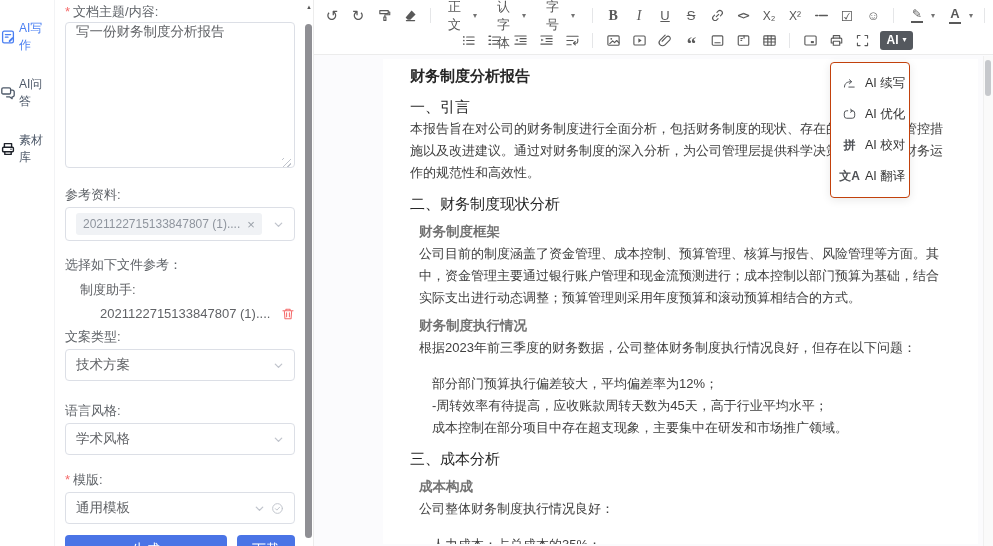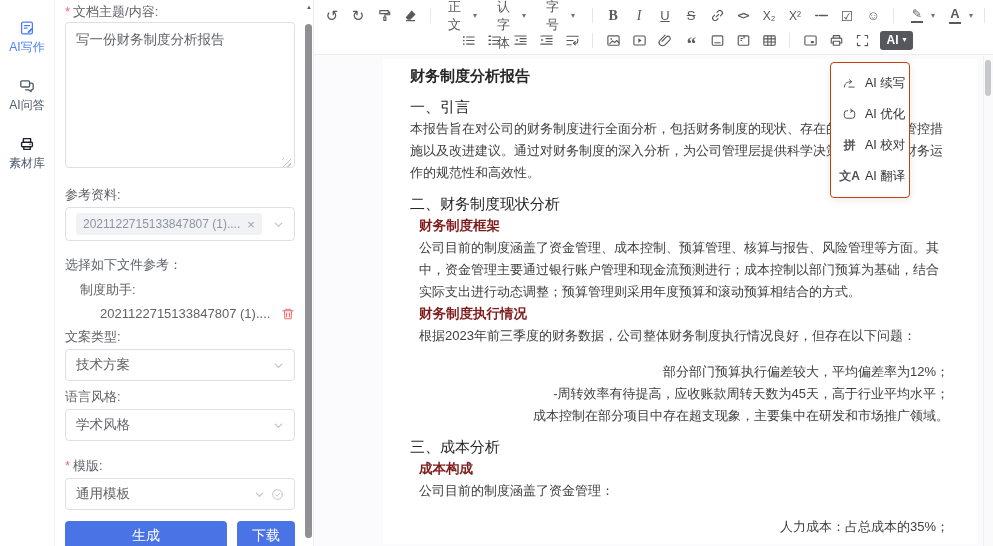--- a/index.html
+++ b/index.html
@@ -1,30 +1,30 @@
 <!DOCTYPE html>
 <html><head>
 <meta charset="utf-8">
 <style>
   html,body{margin:0;padding:0;background:#e9ebee;}
   .app{width:993px;height:546px;background:#fff;position:relative;display:flex;overflow:hidden;
        font-family:"Liberation Sans","DejaVu Sans",sans-serif;}
   
   .nav{width:55px;box-sizing:border-box;border-right:1px solid #f2f3f5;padding-top:20px;
        display:flex;flex-direction:column;align-items:center;gap:22px;flex:none;}
-  .nav-item{display:flex;flex-direction:column;align-items:center;gap:3px;font-size:12px;color:#4e5969;cursor:pointer;}
+  .nav-item{display:flex;flex-direction:row;align-items:center;gap:3px;font-size:12px;color:#4e5969;cursor:pointer;}
   .nav-item.active{color:#4a7ff2;}
   .nav-item svg{display:block;}
   
   .form{width:250px;box-sizing:border-box;padding:4px 10px 0 10px;flex:none;position:relative;}
   .fld-label{font-size:13px;color:#5f6368;line-height:16px;display:flex;align-items:center;}
   .req{color:#f56c6c;margin-right:3px;}
   .ta-wrap{position:relative;margin-top:2px;}
   textarea.topic{width:100%;box-sizing:border-box;height:146px;border:1px solid #dcdfe6;border-radius:4px;
-       padding:8px 10px;font-size:13.5px;color:#606266;resize:none;outline:none;
+       padding:0 10px;font-size:13.5px;color:#606266;resize:none;outline:none;
        font-family:"Liberation Sans","DejaVu Sans",sans-serif;}
   .ta-grip{position:absolute;right:4px;bottom:5px;width:9px;height:9px;
        background:repeating-linear-gradient(-45deg,transparent 0 2px,#c0c4cc 2px 3px,transparent 3px 5px,#c0c4cc 5px 6px,transparent 6px 9px);}
   .fld-select{height:30px;border:1px solid #dcdfe6;border-radius:4px;display:flex;align-items:center;
        justify-content:space-between;padding:0 10px;font-size:13.5px;color:#606266;margin-top:4px;cursor:pointer;background:#fff;}
   .fld-select.tall{height:32px;}
   .fld-value{white-space:nowrap;overflow:hidden;}
   .chev{color:#c0c4cc;display:flex;align-items:center;flex:none;}
   .tag{background:#f0f2f5;color:#8f959e;font-size:12px;height:22px;display:flex;align-items:center;gap:7px;
        padding:0 7px;border-radius:3px;white-space:nowrap;}
@@ -33,21 +33,21 @@
   .file-row{display:flex;align-items:center;justify-content:space-between;margin-top:7px;padding-left:35px;
        font-size:13px;color:#606266;}
   .trash{color:#f56c6c;cursor:pointer;display:flex;flex:none;}
   .tpl-icons{display:flex;align-items:center;gap:6px;}
   .okcheck{color:#c0c4cc;display:flex;}
   .btn-row{display:flex;gap:10px;margin-top:11px;}
   .btn{background:#4a74e6;color:#fff;border-radius:4px;height:30px;display:flex;align-items:center;
        justify-content:center;font-size:14px;cursor:pointer;}
   .btn-generate{flex:1;}
   .btn-download{width:58px;}
-  .mt15{margin-top:15px;} .mt16{margin-top:16px;} .mt17{margin-top:17px;} .mt22{margin-top:8px;text-align:center;} .mt8{margin-top:8px;}
+  .mt15{margin-top:15px;} .mt16{margin-top:16px;} .mt17{margin-top:17px;} .mt22{margin-top:22px;text-align:center;} .mt8{margin-top:8px;}
   
   .panel-scroll{width:8px;flex:none;position:relative;background:#fff;}
   .ps-arrow{position:absolute;top:4px;left:0;width:8px;text-align:center;font-size:6px;color:#555;}
   .ps-thumb{position:absolute;top:24px;bottom:8px;left:0;width:7px;background:#8f8f94;border-radius:4px;}
   
   .editor{flex:1;display:flex;flex-direction:column;position:relative;background:#fbfbfd;border-left:1px solid #ececec;min-width:0;}
   .toolbar{background:#fff;border-bottom:1px solid #ececec;padding:3px 4px 2px 6px;flex:none;}
   .tb-row{display:flex;align-items:center;height:25px;gap:2px;}
   .tb-row2{justify-content:center;padding-left:60px;height:24px;}
   .tb-icon{min-width:24px;height:22px;display:flex;align-items:center;justify-content:center;
@@ -70,25 +70,25 @@
   .i-highlight span,.i-font-color span{border-bottom:2px solid #595959;line-height:1.05;display:block;padding:0 1px 1px;}
   .i-font-color{font-weight:bold;font-size:13px;}
   .i-quote{font-family:"Liberation Serif","DejaVu Serif",serif;font-weight:bold;font-size:19px;line-height:6px;padding-top:8px;}
   .i-undo,.i-redo{font-size:15px;}
   
   .content{flex:1;position:relative;overflow:hidden;}
   .page{position:absolute;left:69px;top:4px;bottom:2px;width:595px;background:#fff;box-sizing:border-box;
        padding:6px 29px 0 27px;overflow:hidden;cursor:text;}
   .d-h1{font-size:15px;font-weight:bold;line-height:22px;color:#262626;}
   .d-h2{font-size:15px;font-weight:normal;line-height:22px;color:#262626;margin-top:9px;}
-  .d-h3{font-size:13.5px;font-weight:bold;line-height:22px;color:#7f1d1d;}
+  .d-h3{font-size:13.5px;font-weight:bold;line-height:22px;color:#737373;margin-top:6px;}
   .d-p{font-size:13px;line-height:22px;color:#404040;}
   .d-list{margin-top:14px;}
   .ind1{margin-left:9px;}
-  .ind2{margin-left:22px;text-align:right;}
+  .ind2{margin-left:22px;}
   
   .ai-menu{position:absolute;left:516px;top:62px;width:78px;background:#fff;border:1px solid #c2410c;
        border-radius:4px;box-shadow:0 2px 10px rgba(0,0,0,.09);padding:5px 0;z-index:6;}
   .ai-item{display:flex;align-items:center;gap:8px;padding:7px 11px;font-size:12.5px;color:#333;cursor:pointer;white-space:nowrap;}
   .ai-item .mi{width:15px;display:flex;justify-content:center;color:#4e5156;font-weight:bold;font-size:12px;flex:none;}
   
   .v-scroll{position:absolute;right:0;top:56px;bottom:0;width:9px;background:#fafafa;border-left:1px solid #f0f0f0;}
   .v-thumb{position:absolute;top:4px;left:1px;width:6px;height:36px;background:#c6c8cc;border-radius:3px;}
 </style>
 </head>
@@ -420,21 +420,21 @@
           <div class="d-p ind1">公司目前的制度涵盖了资金管理、成本控制、预算管理、核算与报告、风险管理等方面。其中，资金管理主要通过银行账户管理和现金流预测进行；成本控制以部门预算为基础，结合实际支出进行动态调整；预算管理则采用年度预算和滚动预算相结合的方式。</div>
           <div class="d-h3 ind1">财务制度执行情况</div>
           <div class="d-p ind1">根据2023年前三季度的财务数据，公司整体财务制度执行情况良好，但存在以下问题：</div>
           <div class="d-list ind2">
             <div class="d-p">部分部门预算执行偏差较大，平均偏差率为12%；</div>
             <div class="d-p">-周转效率有待提高，应收账款周转天数为45天，高于行业平均水平；</div>
             <div class="d-p">成本控制在部分项目中存在超支现象，主要集中在研发和市场推广领域。</div>
           </div>
           <div class="d-h2">三、成本分析</div>
           <div class="d-h3 ind1">成本构成</div>
-          <div class="d-p ind1">公司目前的制度涵盖了资金管理：</div>
+          <div class="d-p ind1">公司整体财务制度执行情况良好：</div>
           <div class="d-list ind2">
             <div class="d-p">人力成本：占总成本的35%；</div>
           </div>
         </div>
     </div>
     <div class="ai-menu" id="aimenu">
         <div class="ai-item">
           <span class="mi">
             <svg width="13" height="13" viewBox="0 0 16 16" fill="none" stroke="currentColor" stroke-width="1.2" stroke-linecap="round" stroke-linejoin="round">
               <path d="M1.8 12.4c0-4.8 3.2-6.6 8.4-6.6"></path>

